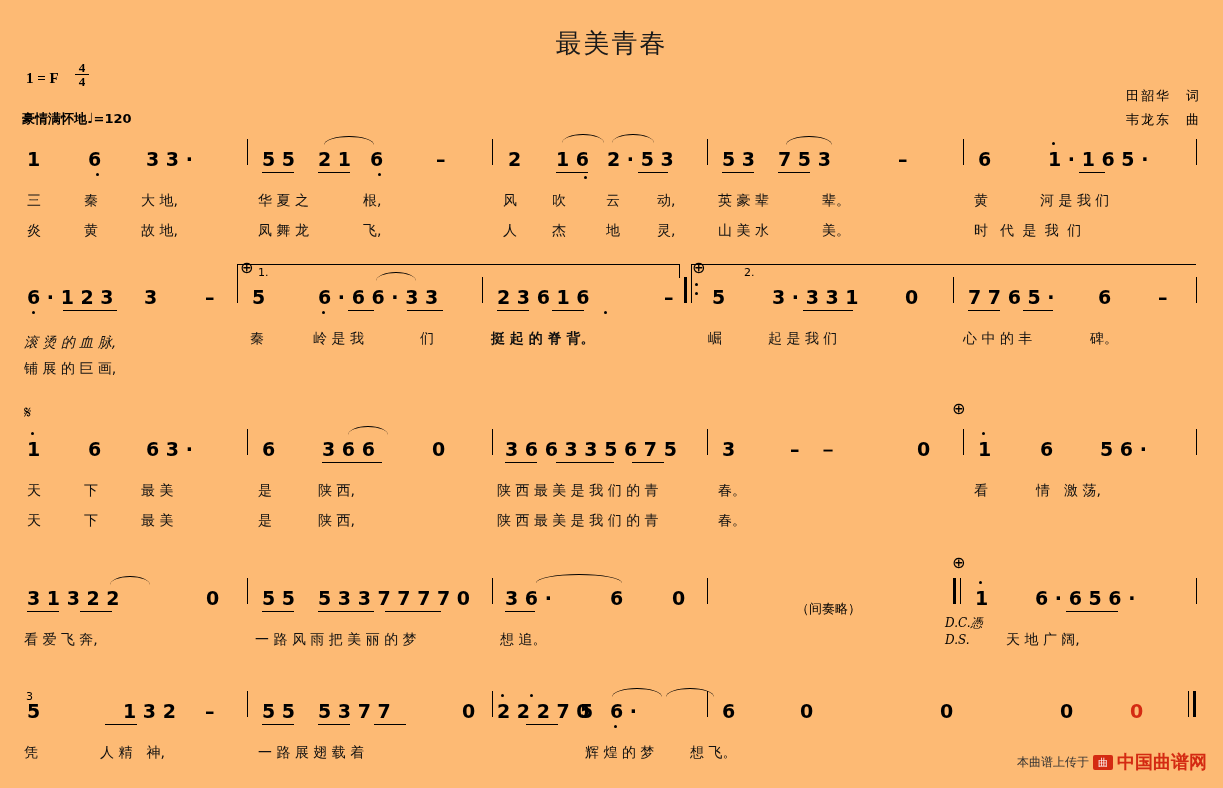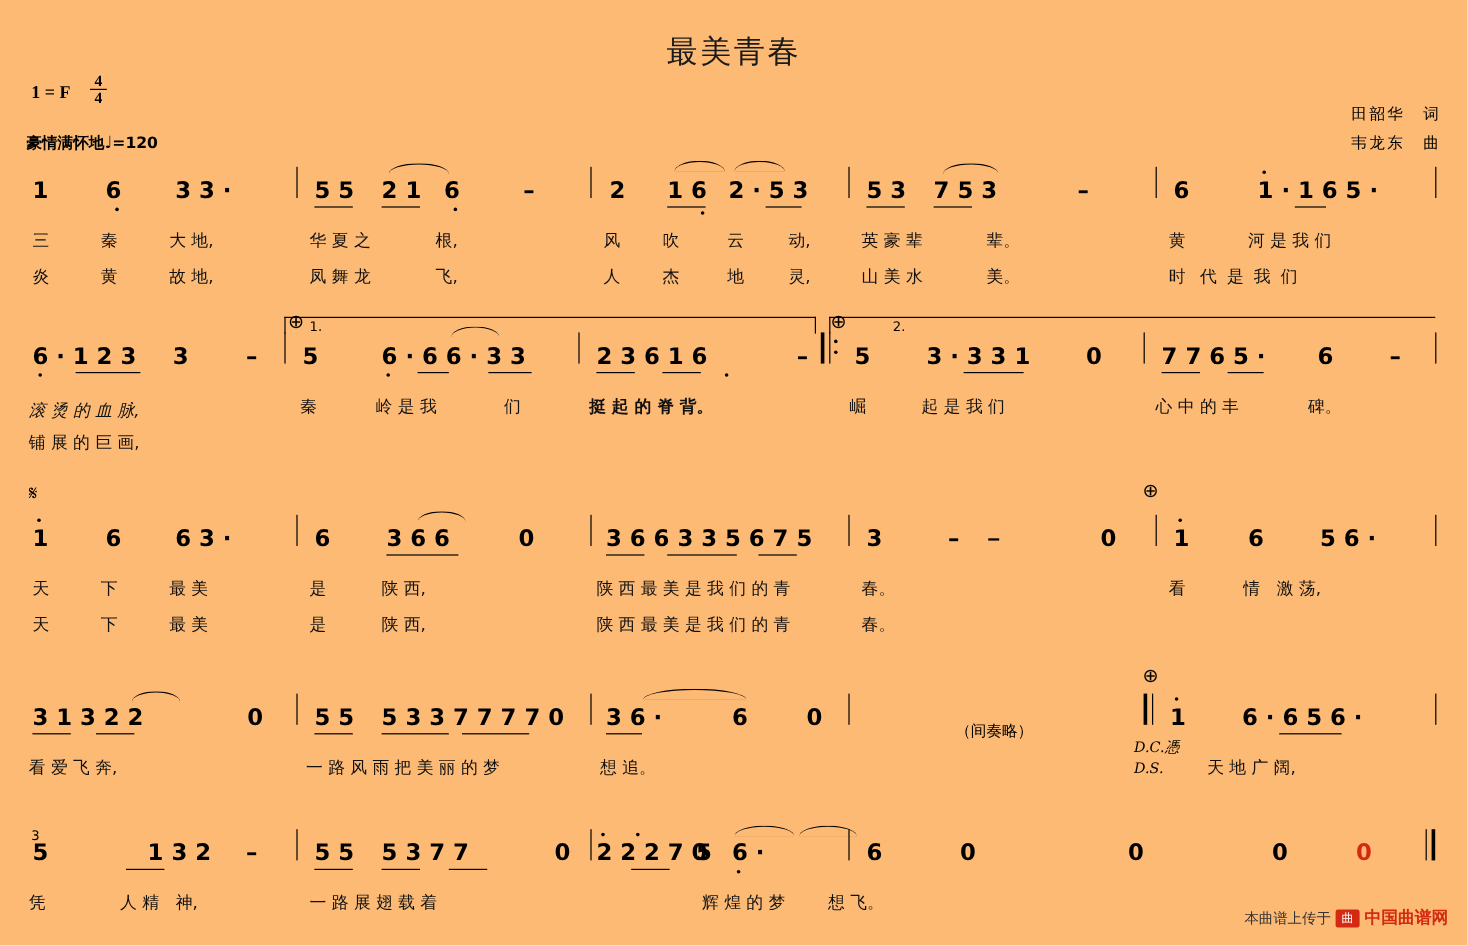--- a/index.html
+++ b/index.html
@@ -142,21 +142,21 @@
   .footer .logo {
     display:inline-block;
     width: 20px; height: 15px;
     background: #d42a12;
     color: #fff;
     font-size: 10px;
     text-align: center;
     line-height: 15px;
     border-radius: 2px;
   }
-  .footer .site { color:#d42a12; font-size: 14px; font-weight: bold; }
+  .footer .site { color:#d42a12; font-size: 18px; font-weight: bold; }
 </style>
 </head>
 <body>
 
 <div id="sheet">
 
   <div class="abs title">最美青春</div>
 
   <div class="abs keysig">1 = F</div>
 

